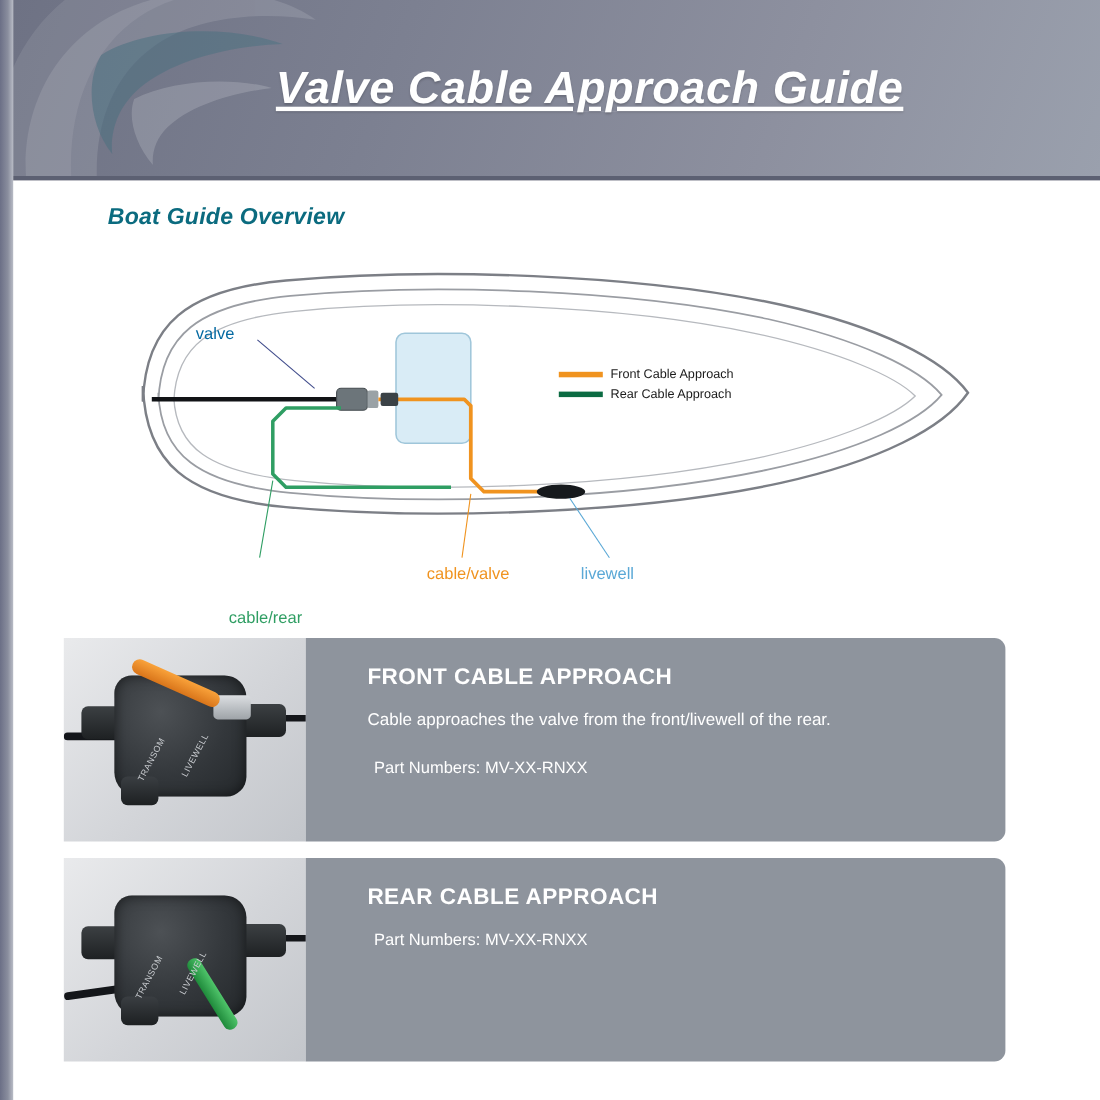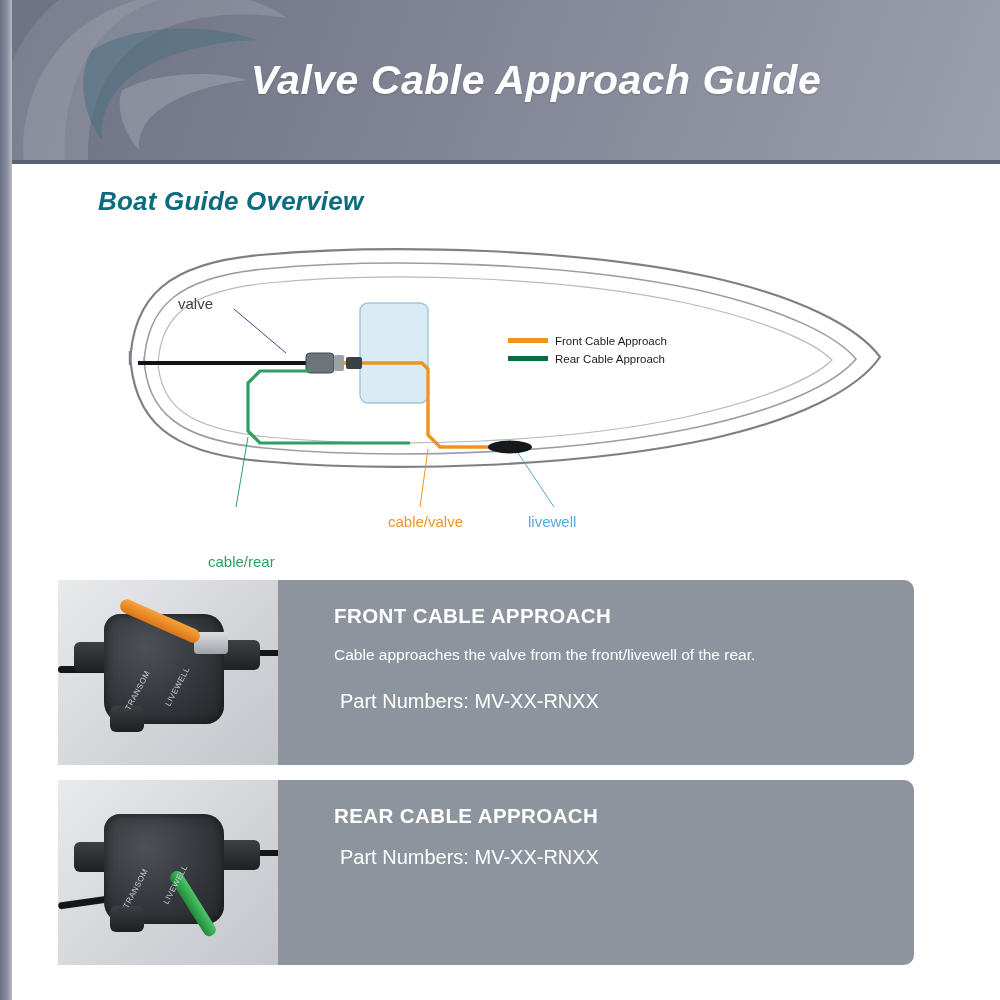--- a/index.html
+++ b/index.html
@@ -41,51 +41,52 @@
     display: flex;
     align-items: center;
     justify-content: center;
     color: #ffffff;
     font-size: 41px;
     font-style: italic;
     font-weight: bold;
     letter-spacing: 0.5px;
     padding-left: 60px;
     text-shadow: 0 1px 2px rgba(0,0,0,0.18);
+    text-decoration: underline;
   }
   .header-bottom-line {
     position: absolute;
     left: 12px; top: 160px;
     width: 988px; height: 4px;
     background: #5c6072;
   }
 
   
   .section-title {
     position: absolute;
     left: 98px; top: 186px;
     color: #0b6b7f;
-    font-size: 26px;
+    font-size: 21px;
     font-weight: bold;
     font-style: italic;
     letter-spacing: 0.2px;
   }
 
   
   .diagram {
     position: absolute;
     left: 110px; top: 225px;
     width: 790px; height: 330px;
   }
   .diag-label {
     position: absolute;
     font-size: 15px;
     white-space: nowrap;
   }
-  .lbl-valve   { left: 68px;  top: 70px;  color: #404040; }
+  .lbl-valve   { left: 68px;  top: 70px;  color: #0369a1; }
   .lbl-rear    { left: 98px;  top: 288px; color: #2f9e63; margin-top: 40px; }
   .lbl-front   { left: 278px; top: 288px; color: #f0931f; }
   .lbl-actuator{ left: 418px; top: 288px; color: #5aa8d6; }
 
   .legend {
     position: absolute;
     left: 398px; top: 108px;
     width: 210px;
   }
   .legend-row {
@@ -138,21 +139,21 @@
     letter-spacing: 0.4px;
     margin: 4px 0 18px 0;
   }
   .card-desc {
     color: #ffffff;
     font-size: 15.5px;
     margin: 0 0 26px 0;
   }
   .card-parts {
     color: #ffffff;
-    font-size: 20px;
+    font-size: 15px;
     margin: 0;
     padding-left: 6px;
   }
 
   
   .valve-photo { position: absolute; inset: 0; }
   .vp-body {
     position: absolute;
     left: 46px; top: 34px;
     width: 120px; height: 110px;

